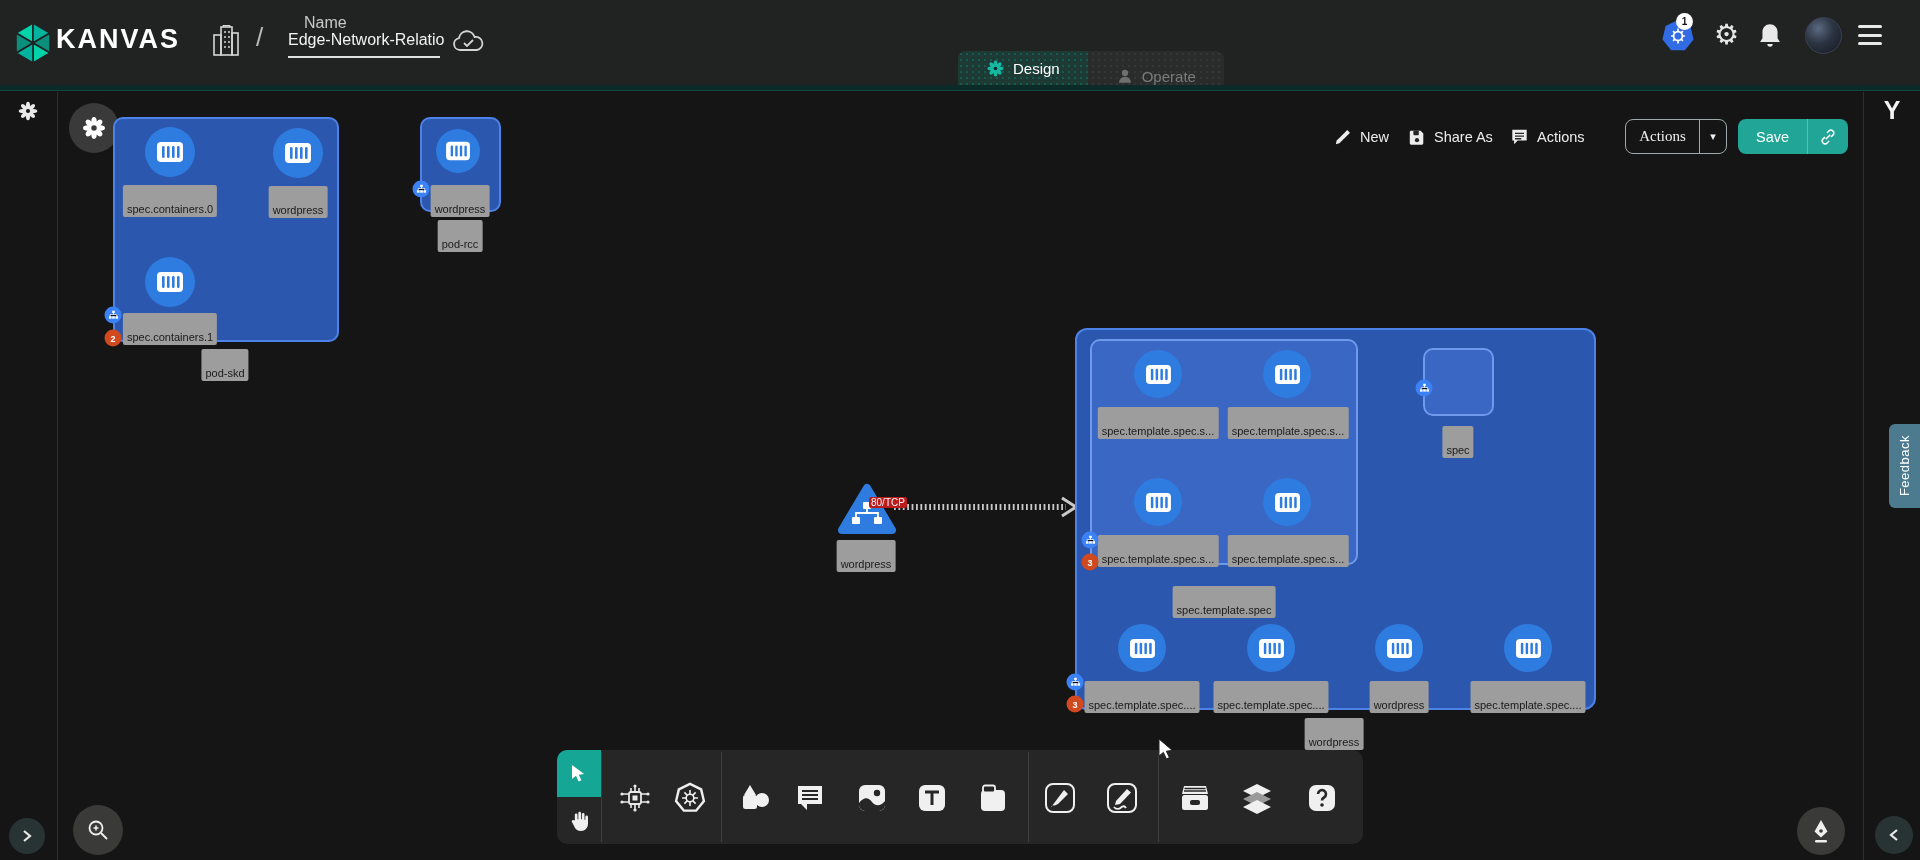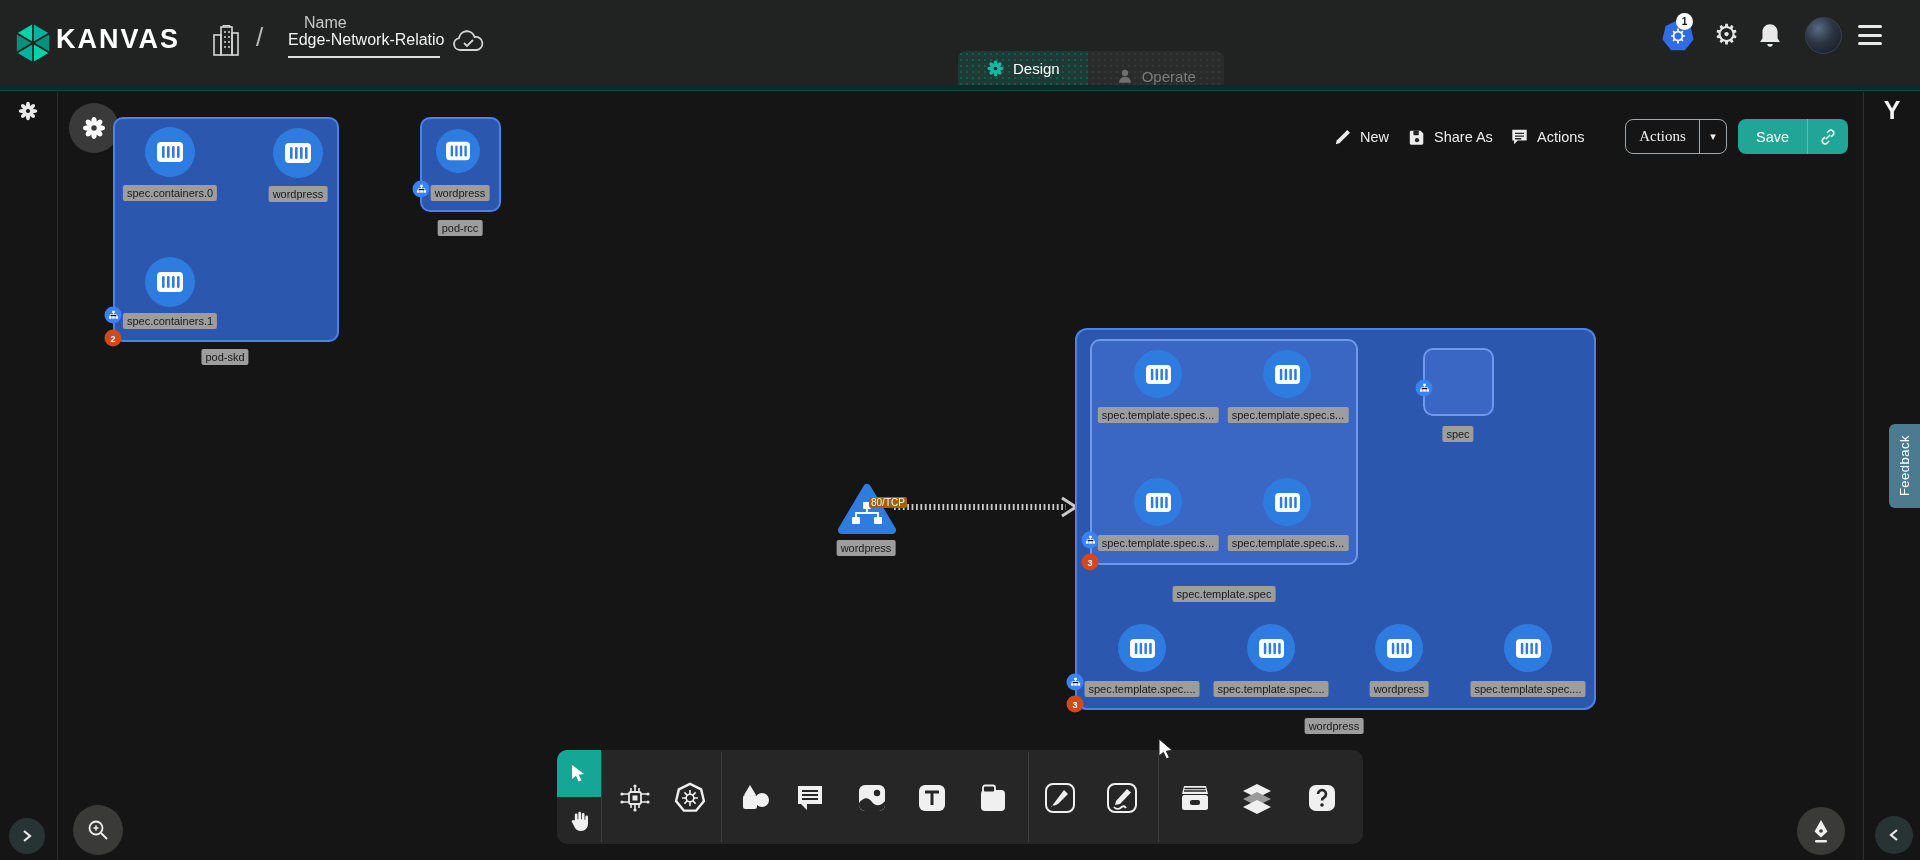--- a/index.html
+++ b/index.html
@@ -61,27 +61,27 @@
   .btn-share .lbl { flex:1; text-align:center; }
   .btn-share .sep { width:1px; height:100%; background:#58bfb4; }
   .btn-share .linkpart { width:40px; display:flex; align-items:center; justify-content:center; }
 
   
   .kgroup { background:#2b57ae; border:2px solid #4d82e8; border-radius:10px; }
   .kgroup-inner { background:#3a66c4; border:2px solid #6f99ec; border-radius:10px; }
   .cnode { width:50px; height:50px; border-radius:50%; background:#2e7ce0; display:flex;
     align-items:center; justify-content:center; }
   .nlabel { transform:translateX(-50%); background:#9d9d9d; color:#1a1a1a; font-size:11px;
-    padding:2px 4px 2px; border-radius:2px; white-space:nowrap; }
+    padding:18px 4px 2px; border-radius:2px; white-space:nowrap; }
   .mini-badge { width:17px; height:17px; border-radius:50%; transform:translate(-50%,-50%);
     display:flex; align-items:center; justify-content:center; font-size:9px; font-weight:bold;
     color:#fff; z-index:4; }
   .mini-blue { background:#3c82f7; }
   .mini-orange { background:#d14a1f; }
-  .edge-label { background:#a16207; color:#f5f5f5; font-size:10px; padding:0 2px;
+  .edge-label { background:#b91c1c; color:#f5f5f5; font-size:10px; padding:0 2px;
     border-radius:2px; white-space:nowrap; z-index:3; }
 
   
   .toolbar { left:557px; top:750px; width:806px; height:94px; background:#262626;
     border-radius:10px; }
   .tb-sel { left:557px; top:750px; width:44px; height:47px; background:#16a695;
     border-radius:10px 0 0 0; display:flex; align-items:center; justify-content:center; }
   .tb-hand { left:557px; top:797px; width:44px; height:47px; display:flex;
     align-items:center; justify-content:center; }
   .tb-div { top:752px; width:1px; height:90px; background:#3d3d3d; }

